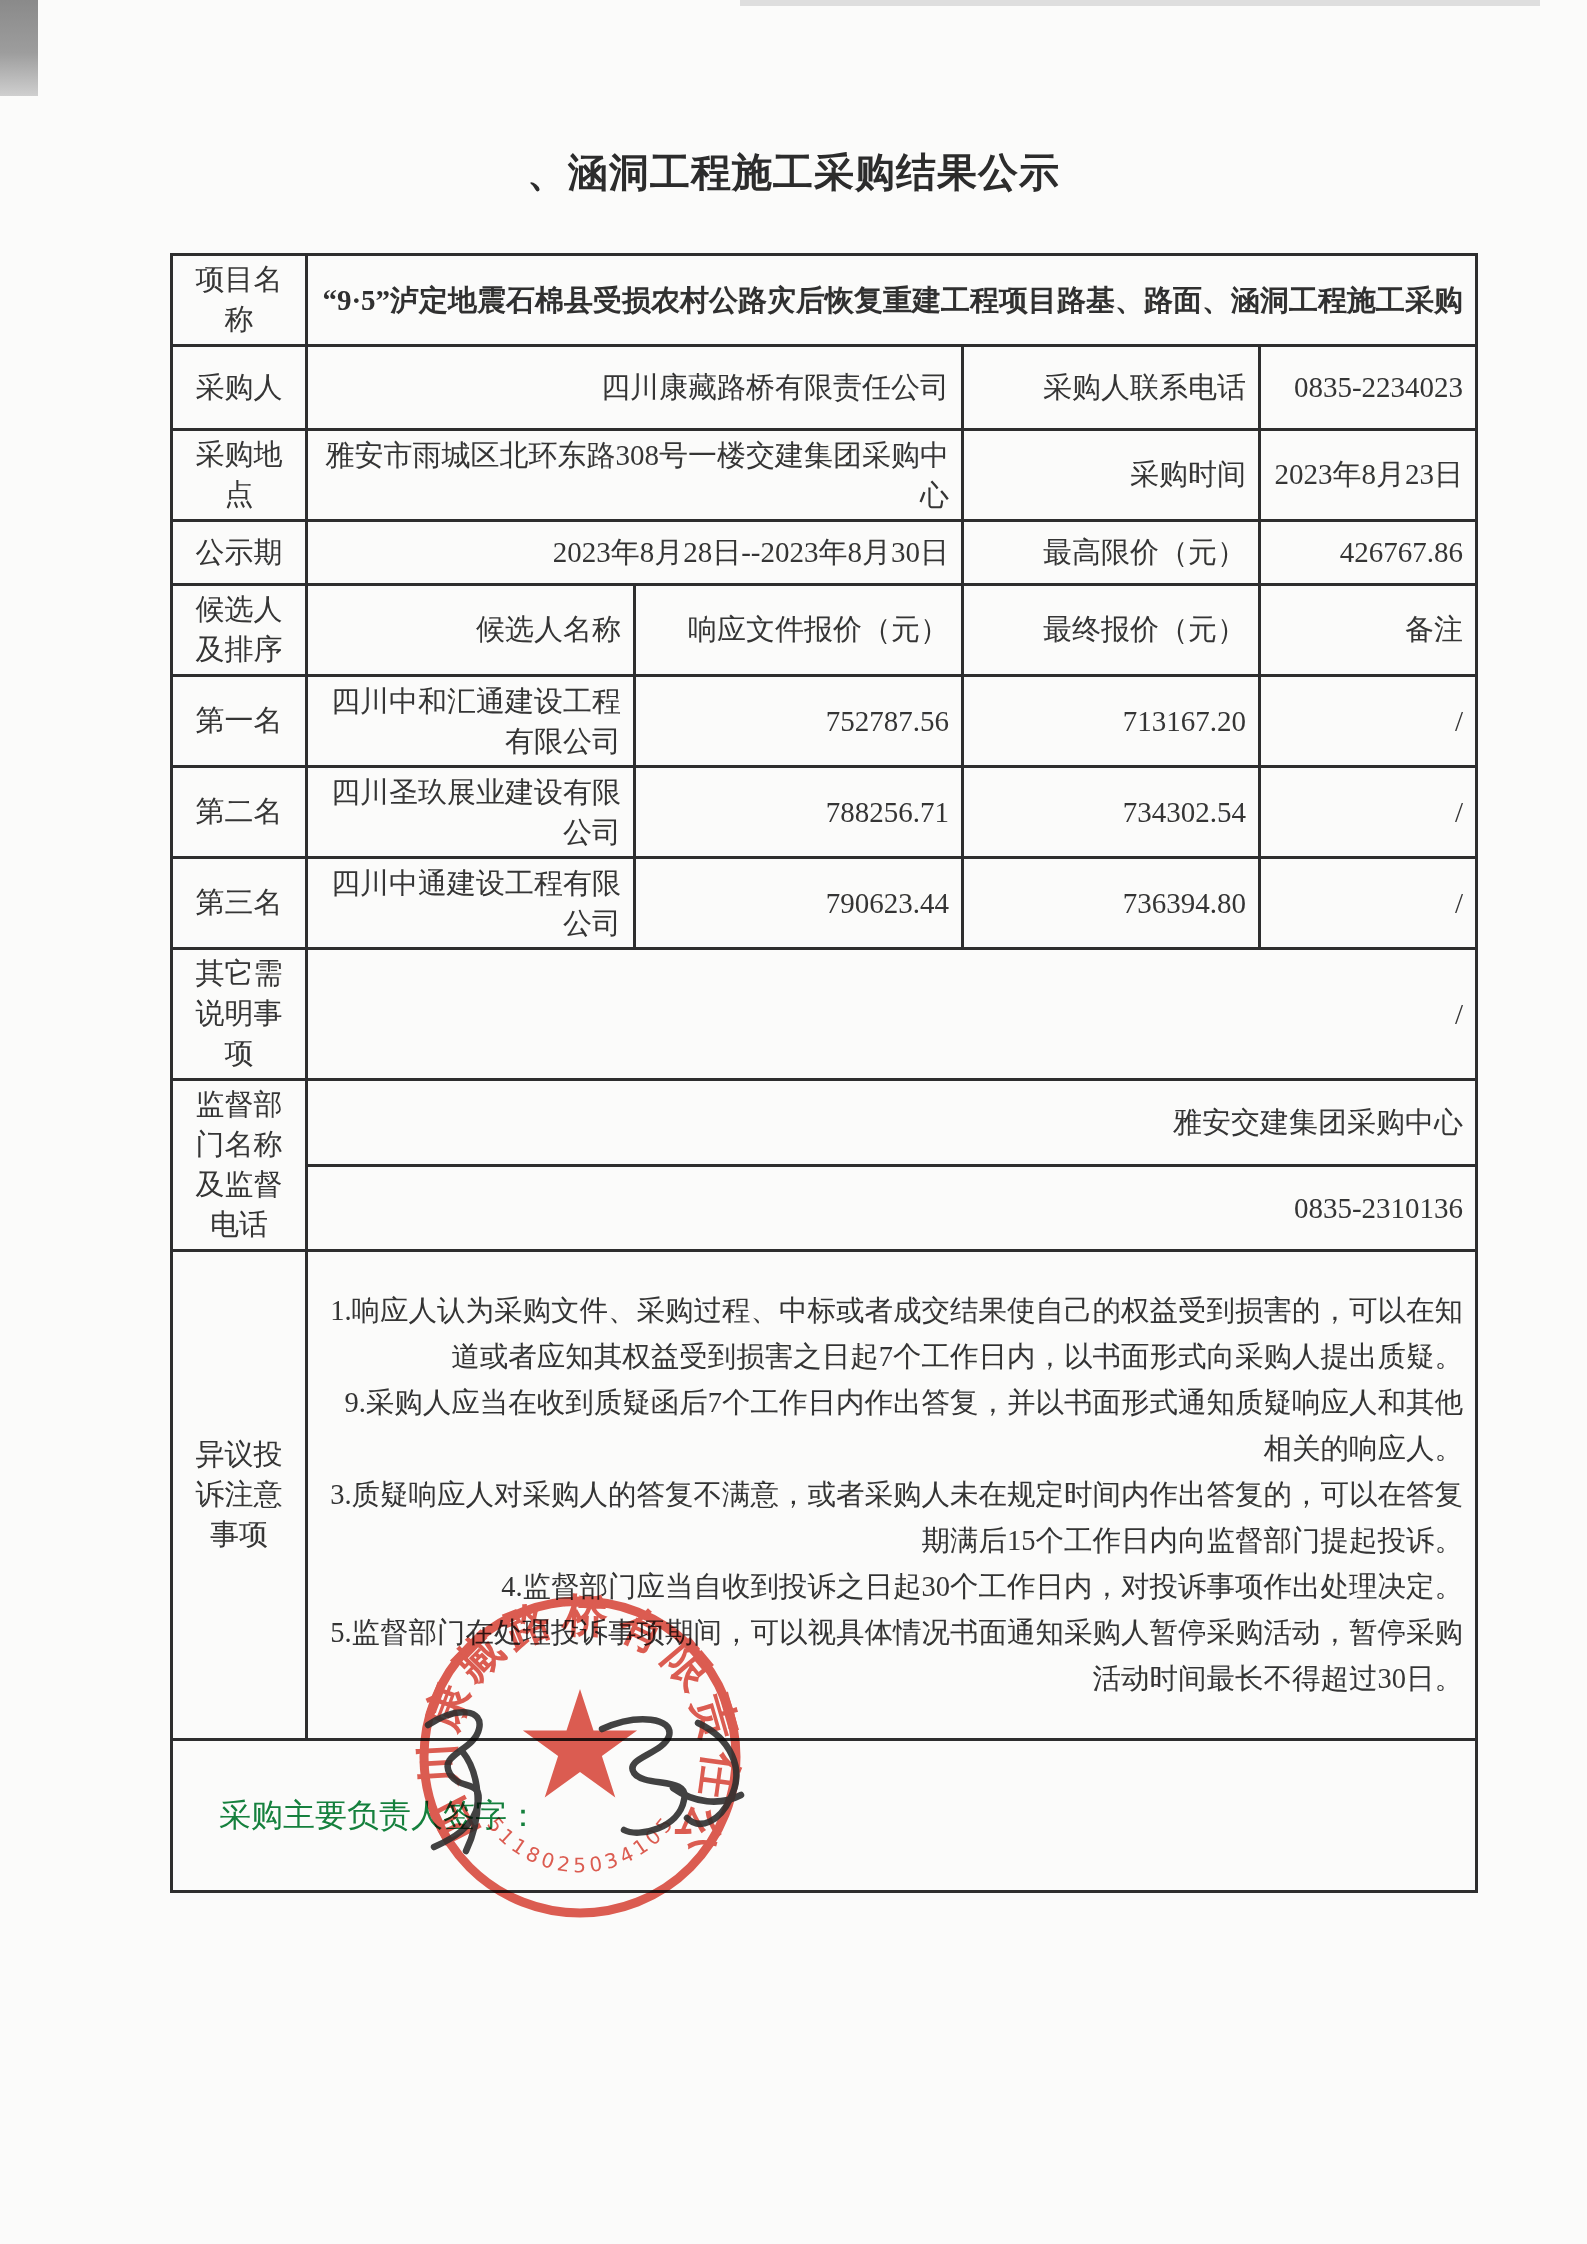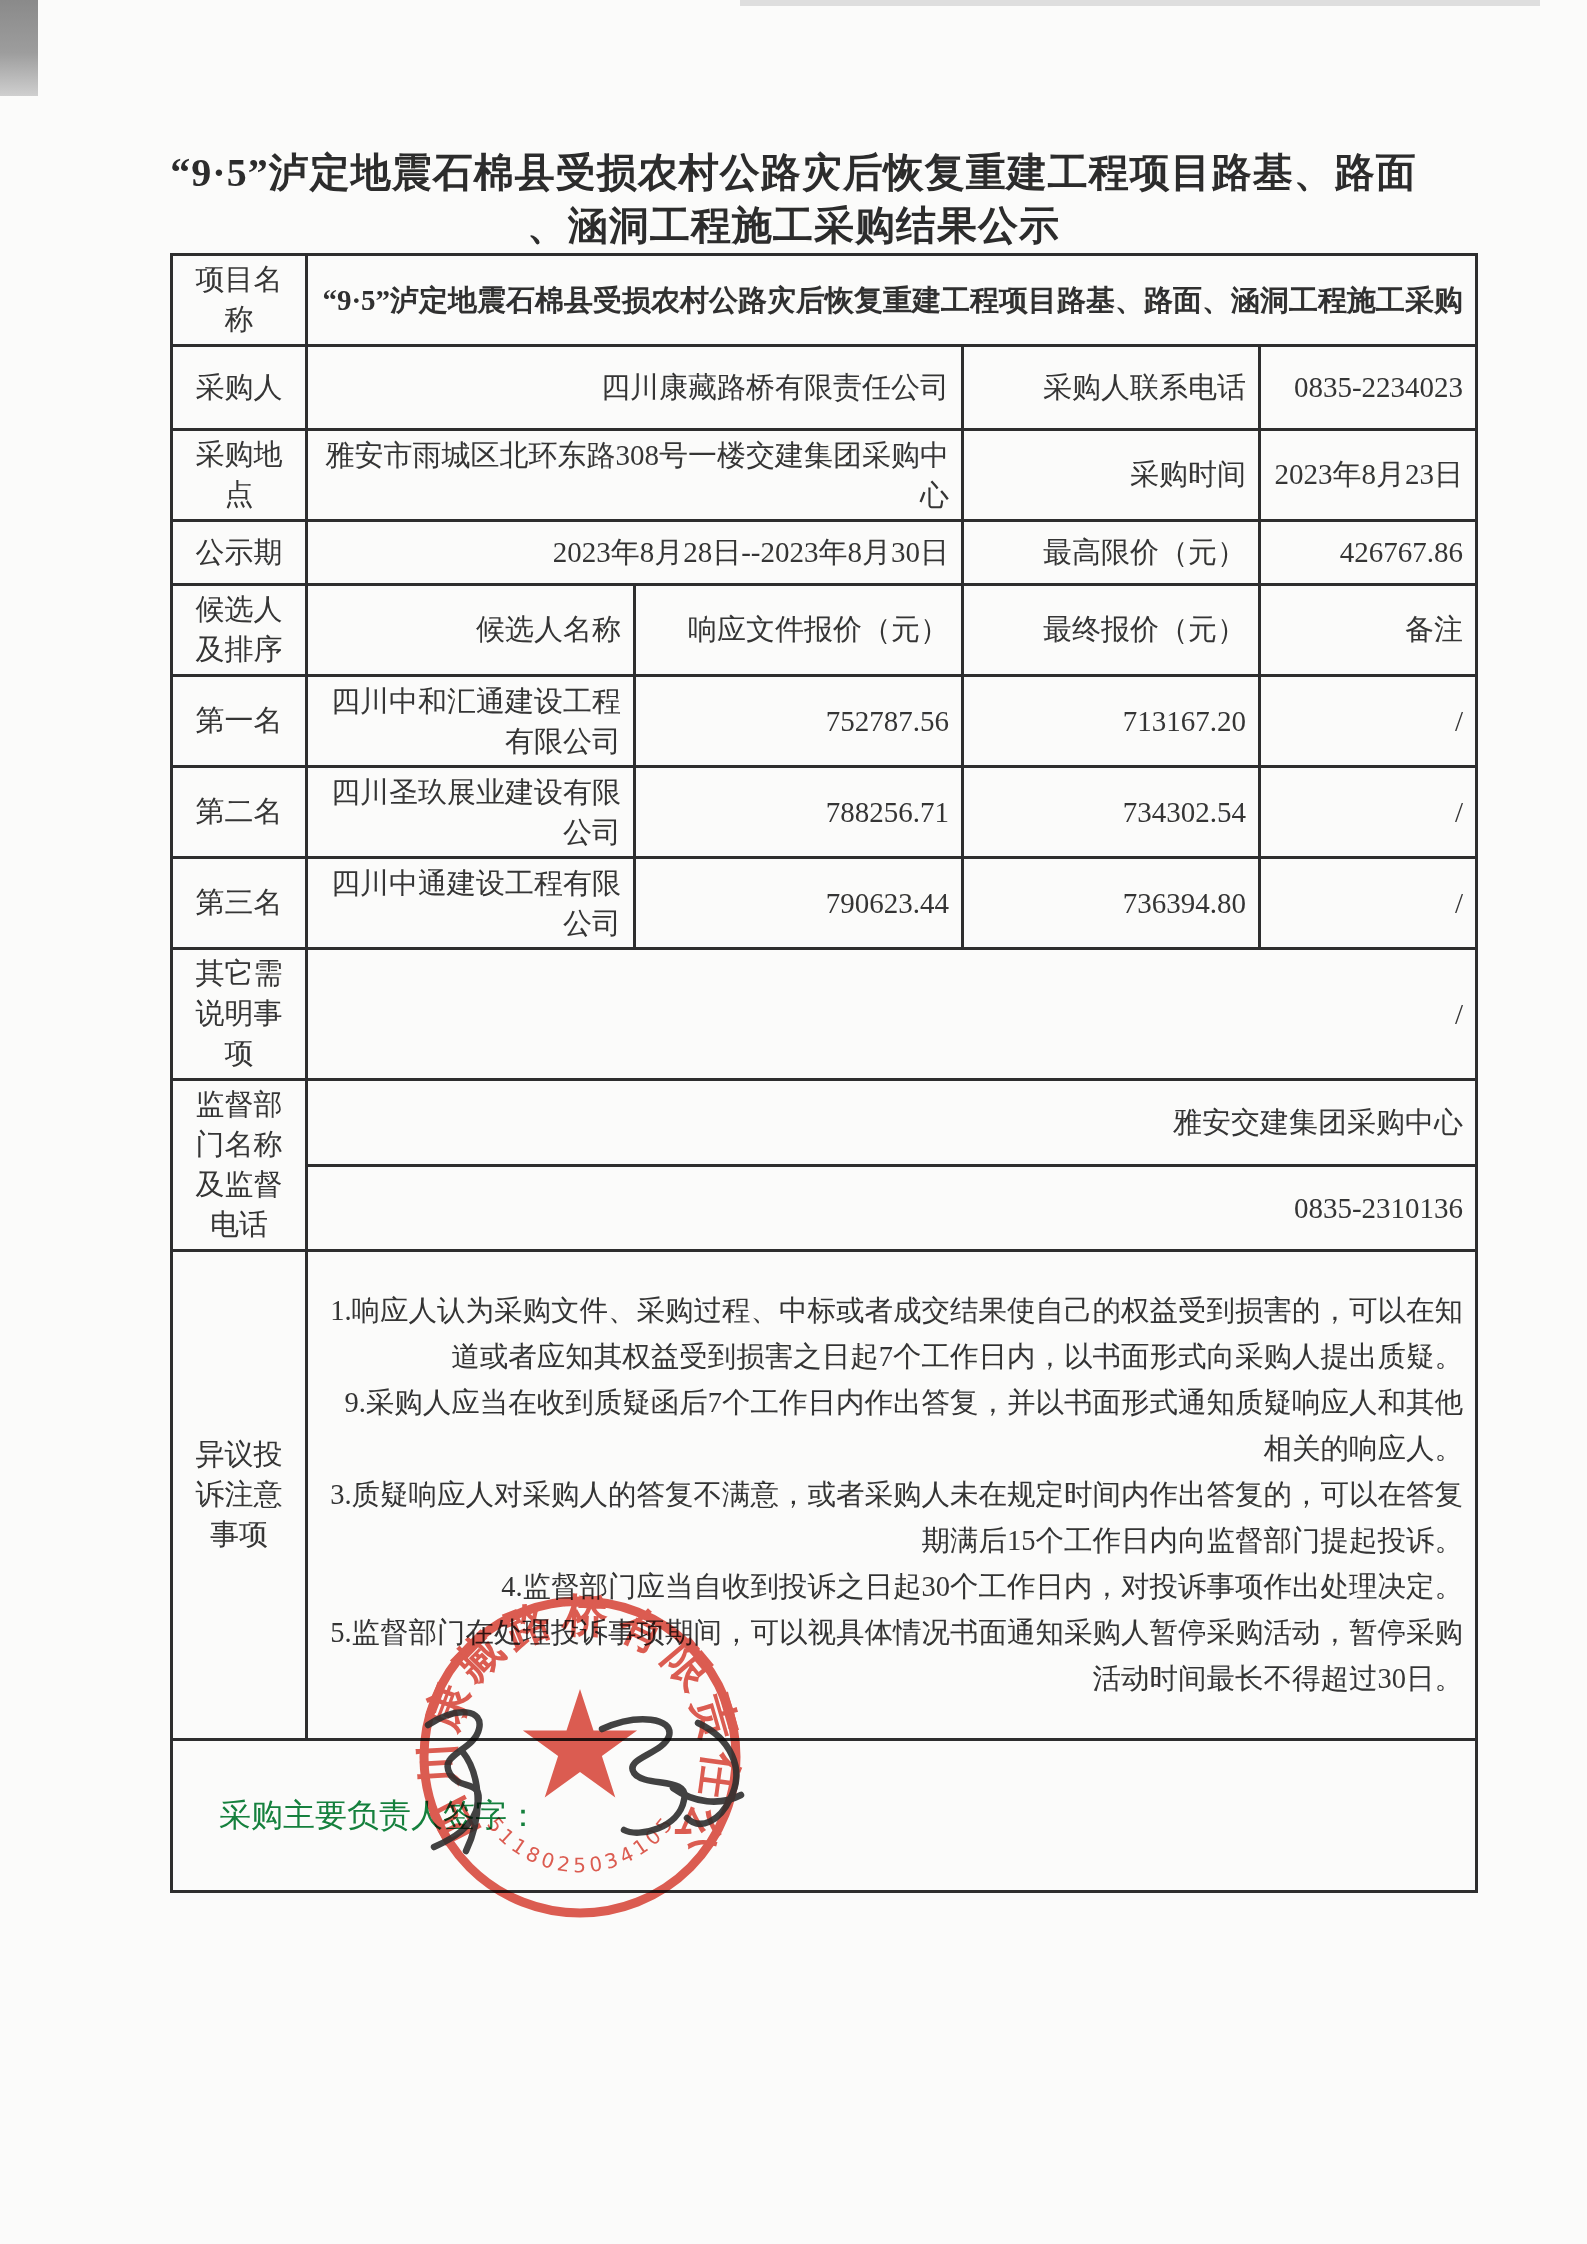--- a/index.html
+++ b/index.html
@@ -56,21 +56,20 @@
     mix-blend-mode:multiply;opacity:.92;pointer-events:none;
   }
 </style>
 </head>
 <body>
 
 <div class="artifact-corner"></div>
 <div class="artifact-streak"></div>
 
 <div class="doc-title">
-  <div>“9·5”泸定地震石棉县受损农村公路灾后恢复重建工程项目路基、路面</div>
   <div>、涵洞工程施工采购结果公示</div>
 </div>
 
 <div class="sheet">
 <table class="grid">
   <colgroup>
     <col style="width:135px">
         <col style="width:328px">
         <col style="width:328px">
     <col style="width:297px">

